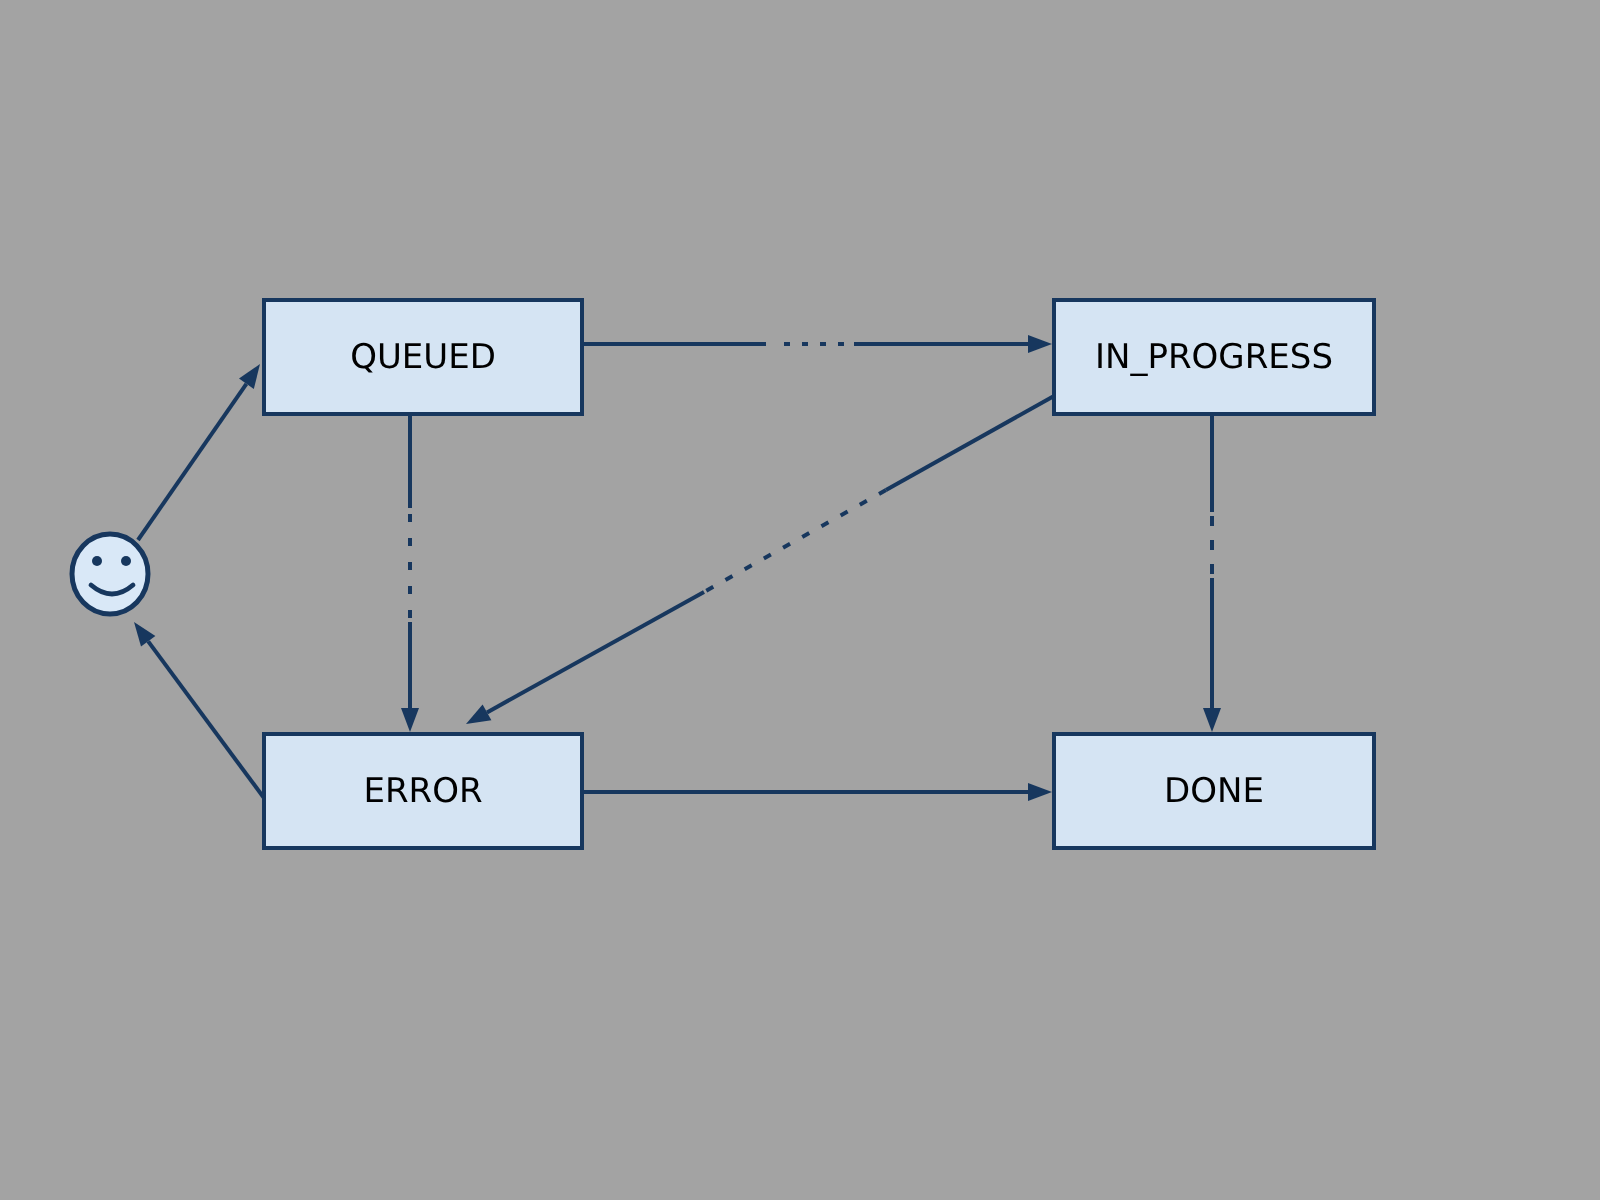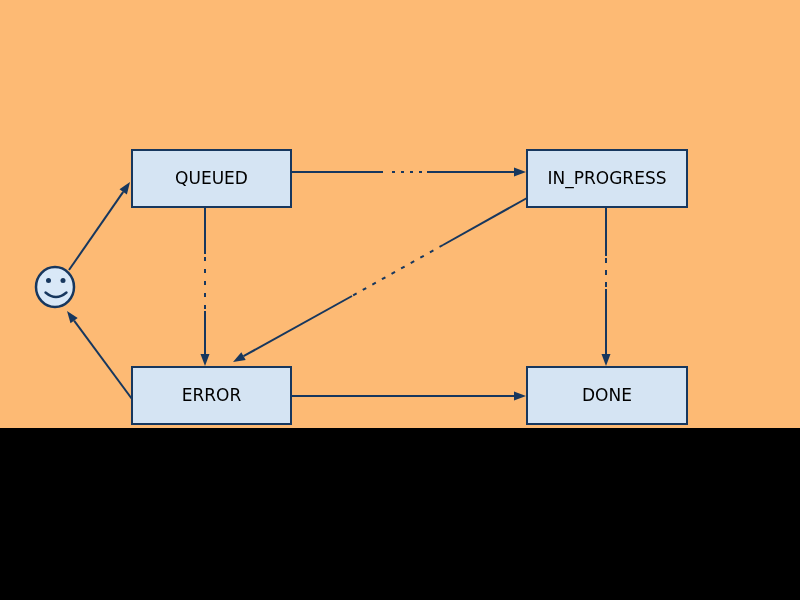--- a/index.html
+++ b/index.html
@@ -7,22 +7,22 @@
     padding: 0;
     width: 800px;
     height: 600px;
     background: #000000;
     overflow: hidden;
     font-family: "DejaVu Sans", sans-serif;
   }
   #canvas {
     position: relative;
     width: 800px;
-    height: 428px;
-    background: #fdba74;
+    height: 600px;
+    background: #a3a3a3;
     text-decoration: underline;
   }
   svg { display: block; }
   .node-box {
     fill: #d5e4f3;
     stroke: #17375e;
     stroke-width: 2;
   }
   .node-label {
     fill: #000000;

